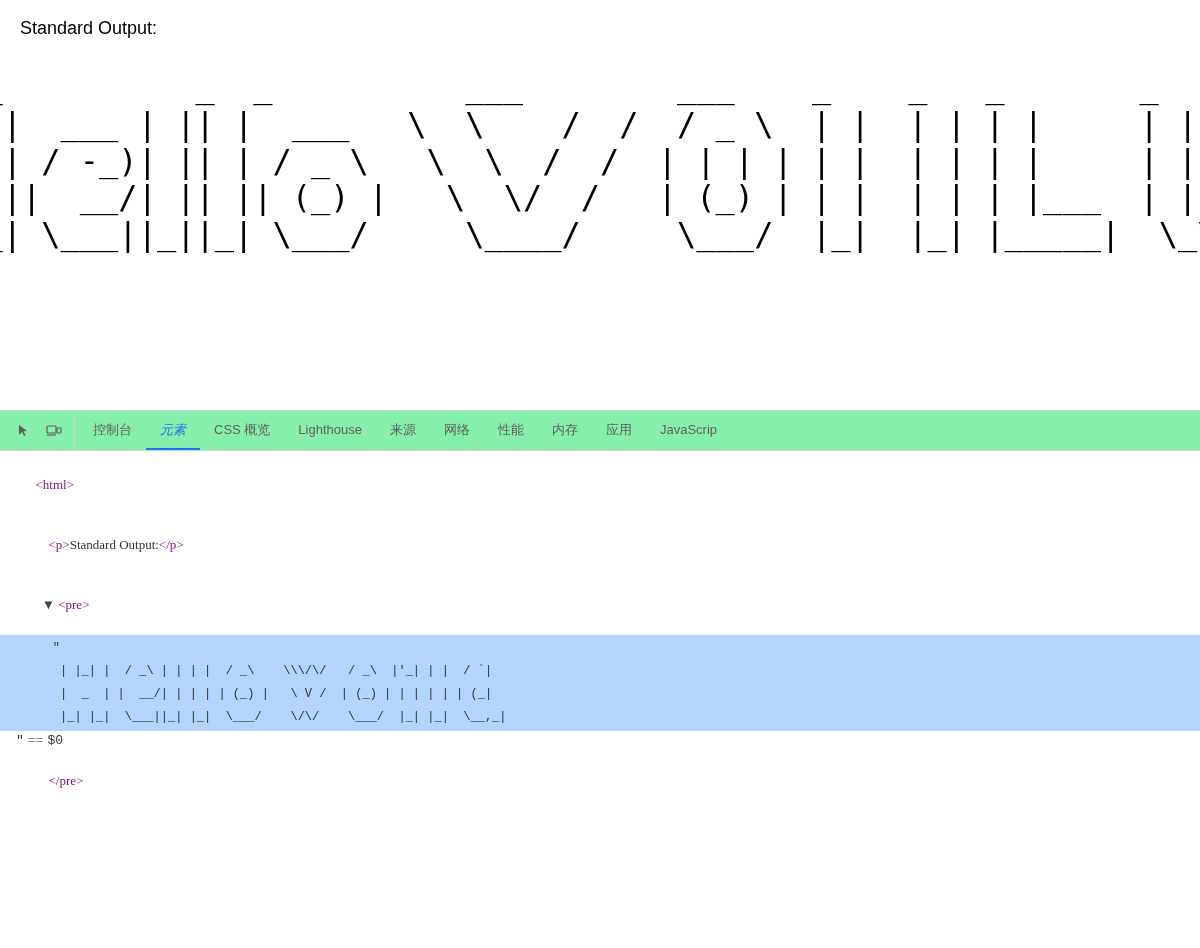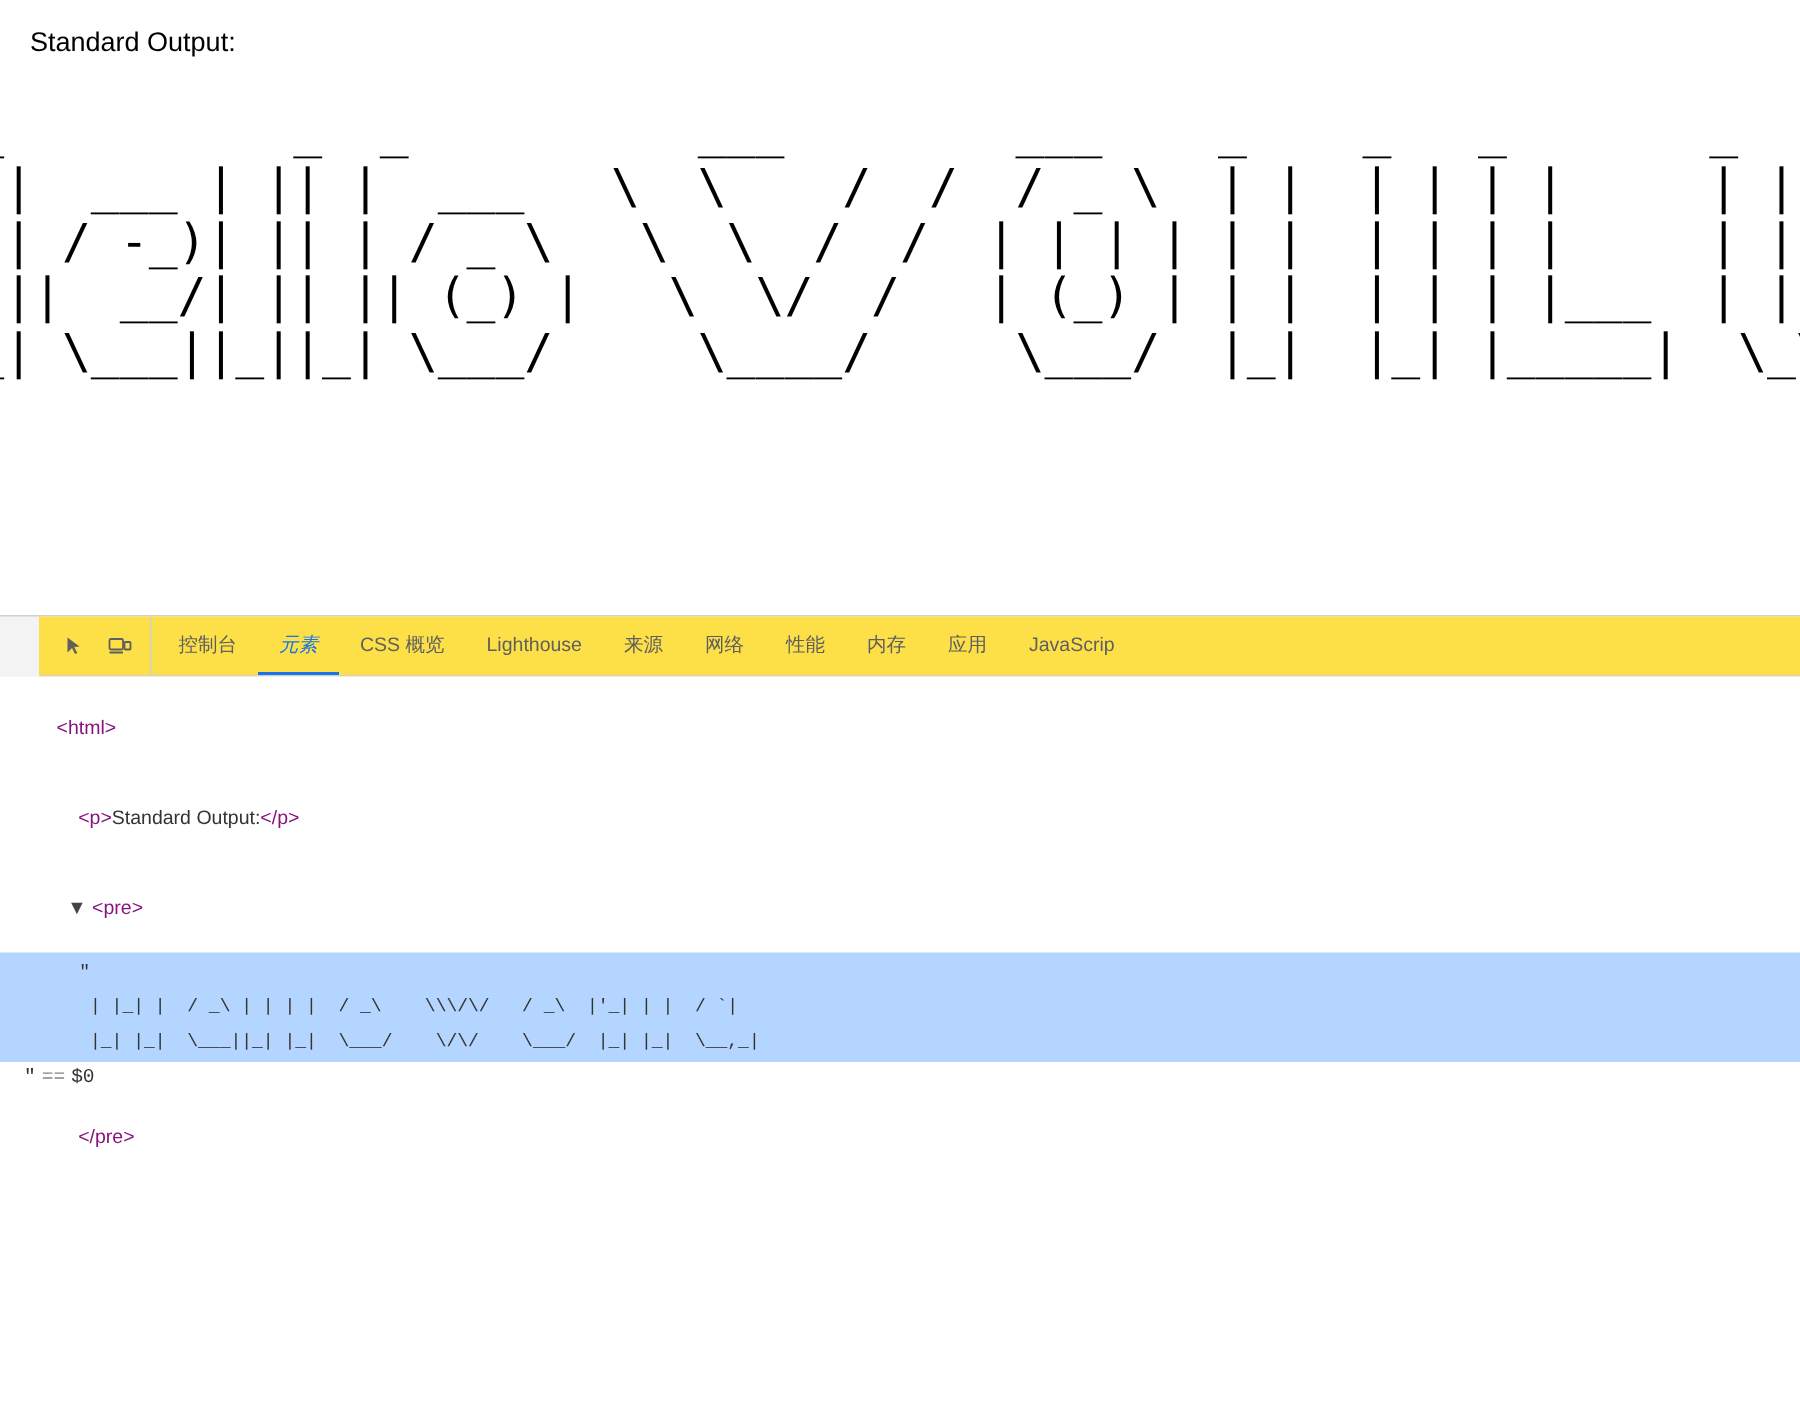--- a/index.html
+++ b/index.html
@@ -47,26 +47,25 @@
       border-top: 1px solid #d0d0d0;
       height: 538px;
       display: flex;
       flex-direction: column;
     }
 
     
     .tabs-bar {
       display: flex;
       align-items: center;
-      background: #fde047;
+      background: #86efac;
       border-bottom: 1px solid #d0d0d0;
       height: 40px;
       padding: 0 4px;
       flex-shrink: 0;
-      margin-left: 26px;
     }
 
     .tab-icons {
       display: flex;
       align-items: center;
       gap: 2px;
       padding: 0 6px;
       border-right: 1px solid #d0d0d0;
       height: 100%;
     }
@@ -113,21 +112,21 @@
 
     
     .dom-area {
       background: #ffffff;
       flex: 1;
       overflow: auto;
       padding: 4px 0;
     }
 
     .dom-line {
-      font-family: Liberation Sans, sans-serif;
+      font-family: Liberation Serif, serif;
       font-size: 13px;
       line-height: 20px;
       white-space: pre;
       padding: 0 2px 0 16px;
       color: #333;
     }
 
     .dom-line .tag {
       color: #881280;
     }
@@ -257,20 +256,21 @@
       &nbsp;&nbsp;&nbsp;&nbsp;<span class="tag">&lt;p&gt;</span><span class="text">Standard Output:</span><span class="tag">&lt;/p&gt;</span>
     </div>
 
     <div class="dom-line">
       &nbsp;&nbsp;<span class="arrow">▼ </span><span class="tag">&lt;pre&gt;</span>
     </div>
 
     <div style="background:#b4d5ff; padding: 2px 0 2px 0;">
       <div class="pre-content-selected">    "</div>
       <div class="pre-content-selected">     | |_| |  / _\ | | | |  / _\    \\\/\/   / _\  |'_| | |  / `|</div>
+      <div class="pre-content-selected">     |  _  | |  __/| | | | | (_) |   \ V /  | (_) | | | | | | (_|</div>
       <div class="pre-content-selected">     |_| |_|  \___||_| |_|  \___/    \/\/    \___/  |_| |_|  \__,_|</div>
     </div>
 
     <div class="dollar-zero-line">
       <span class="dz-quote">"</span>
       <span class="dz-eq">==</span>
       <span class="dz-val">$0</span>
     </div>
 
     <div class="dom-line">

